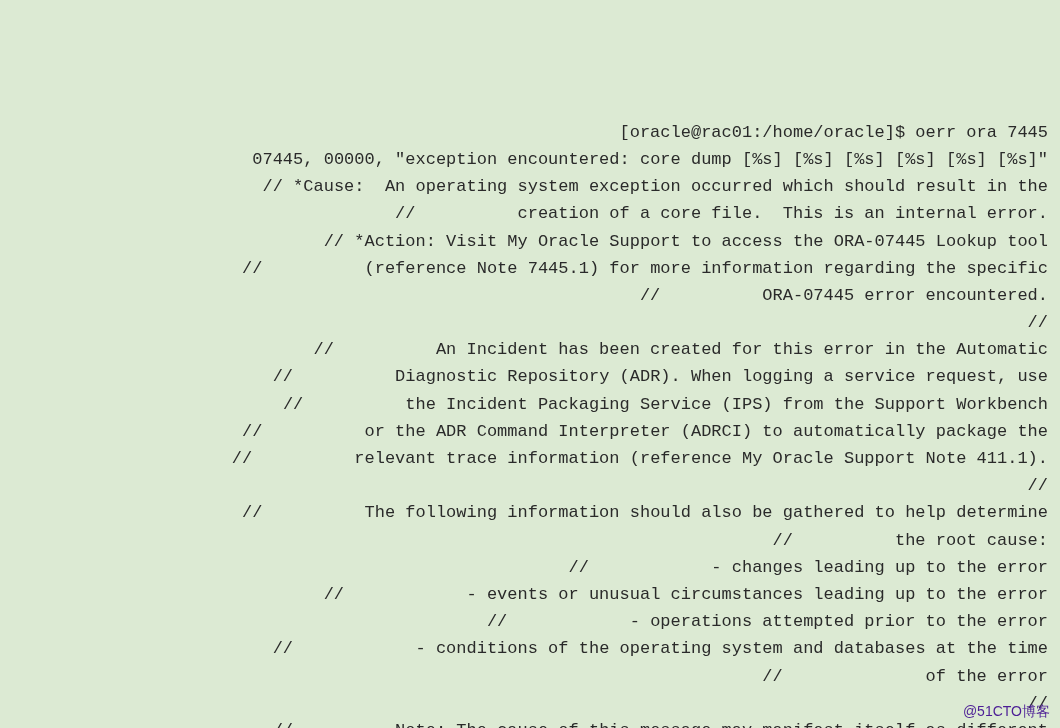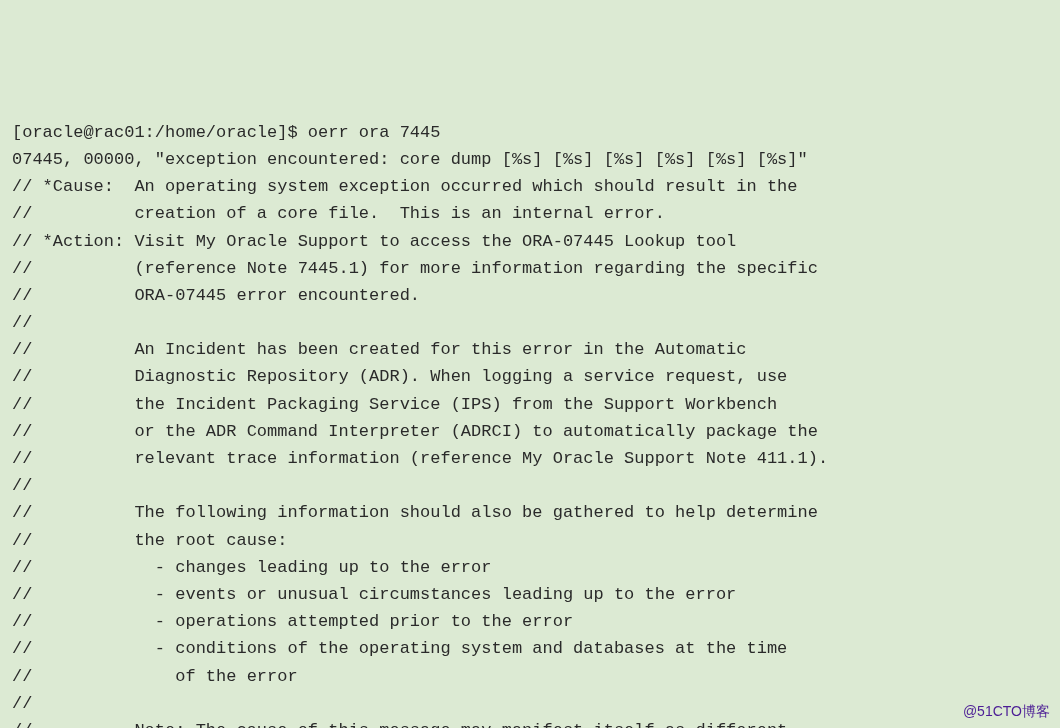--- a/index.html
+++ b/index.html
@@ -15,20 +15,21 @@
       padding: 10px 12px;
       color: #2a2a2a;
       width: 1060px;
       height: 728px;
       white-space: pre;
       position: relative;
       overflow: hidden;
     }
     .terminal-line {
       display: block;
+      text-align: right;
     }
     .watermark {
       position: absolute;
       bottom: 6px;
       right: 10px;
       color: #4c1d95;
       font-size: 14px;
       font-family: sans-serif;
     }
   </style>

